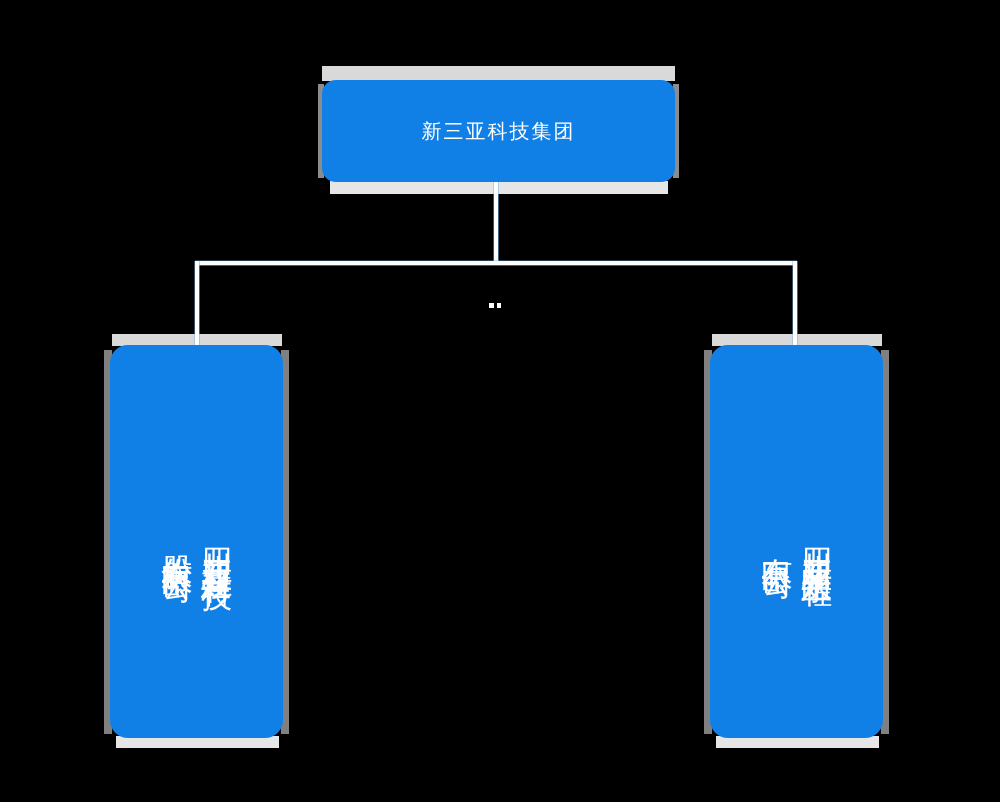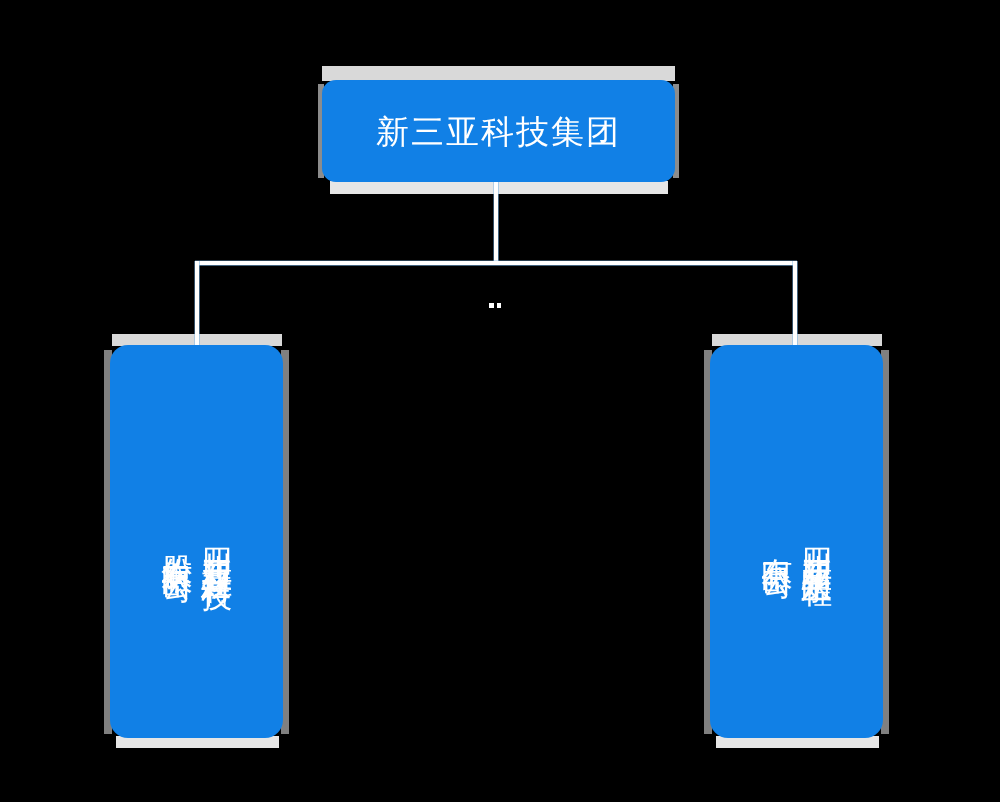--- a/index.html
+++ b/index.html
@@ -57,21 +57,21 @@
   }
   .node-root {
     left: 322px;
     top: 80px;
     width: 353px;
     height: 102px;
     border-radius: 14px;
   }
   .node-root .node-label {
     color: #ffffff;
-    font-size: 33px;
+    font-size: 20px;
     letter-spacing: 2px;
     line-height: 1;
     white-space: nowrap;
     font-family: "DejaVu Sans", sans-serif;
   }
   .node-child {
     top: 345px;
     width: 173px;
     height: 393px;
     border-radius: 18px;

